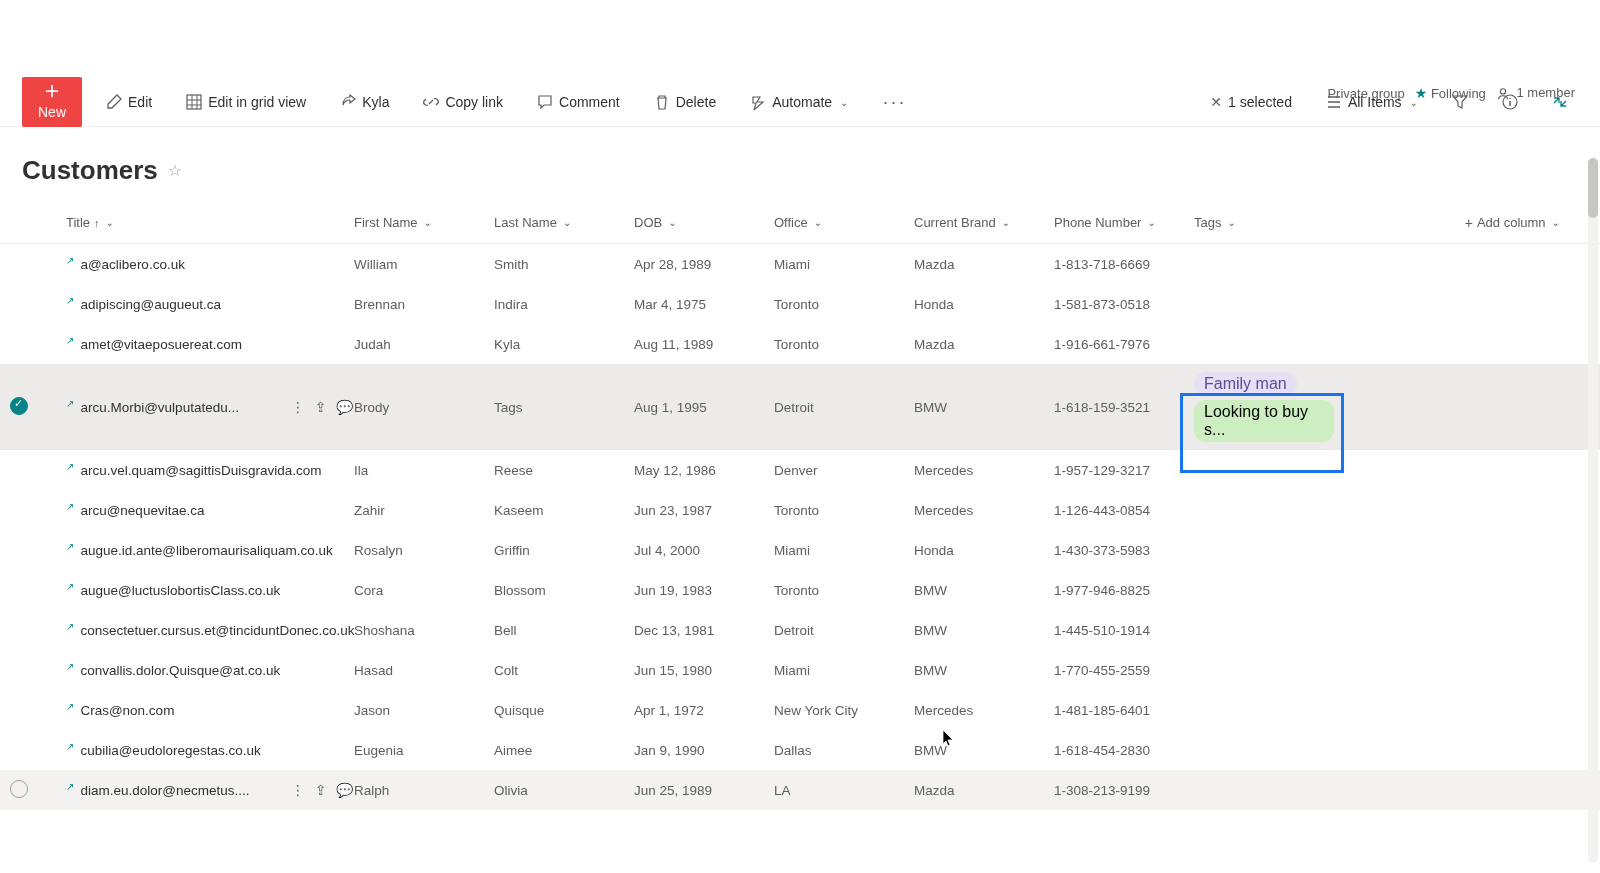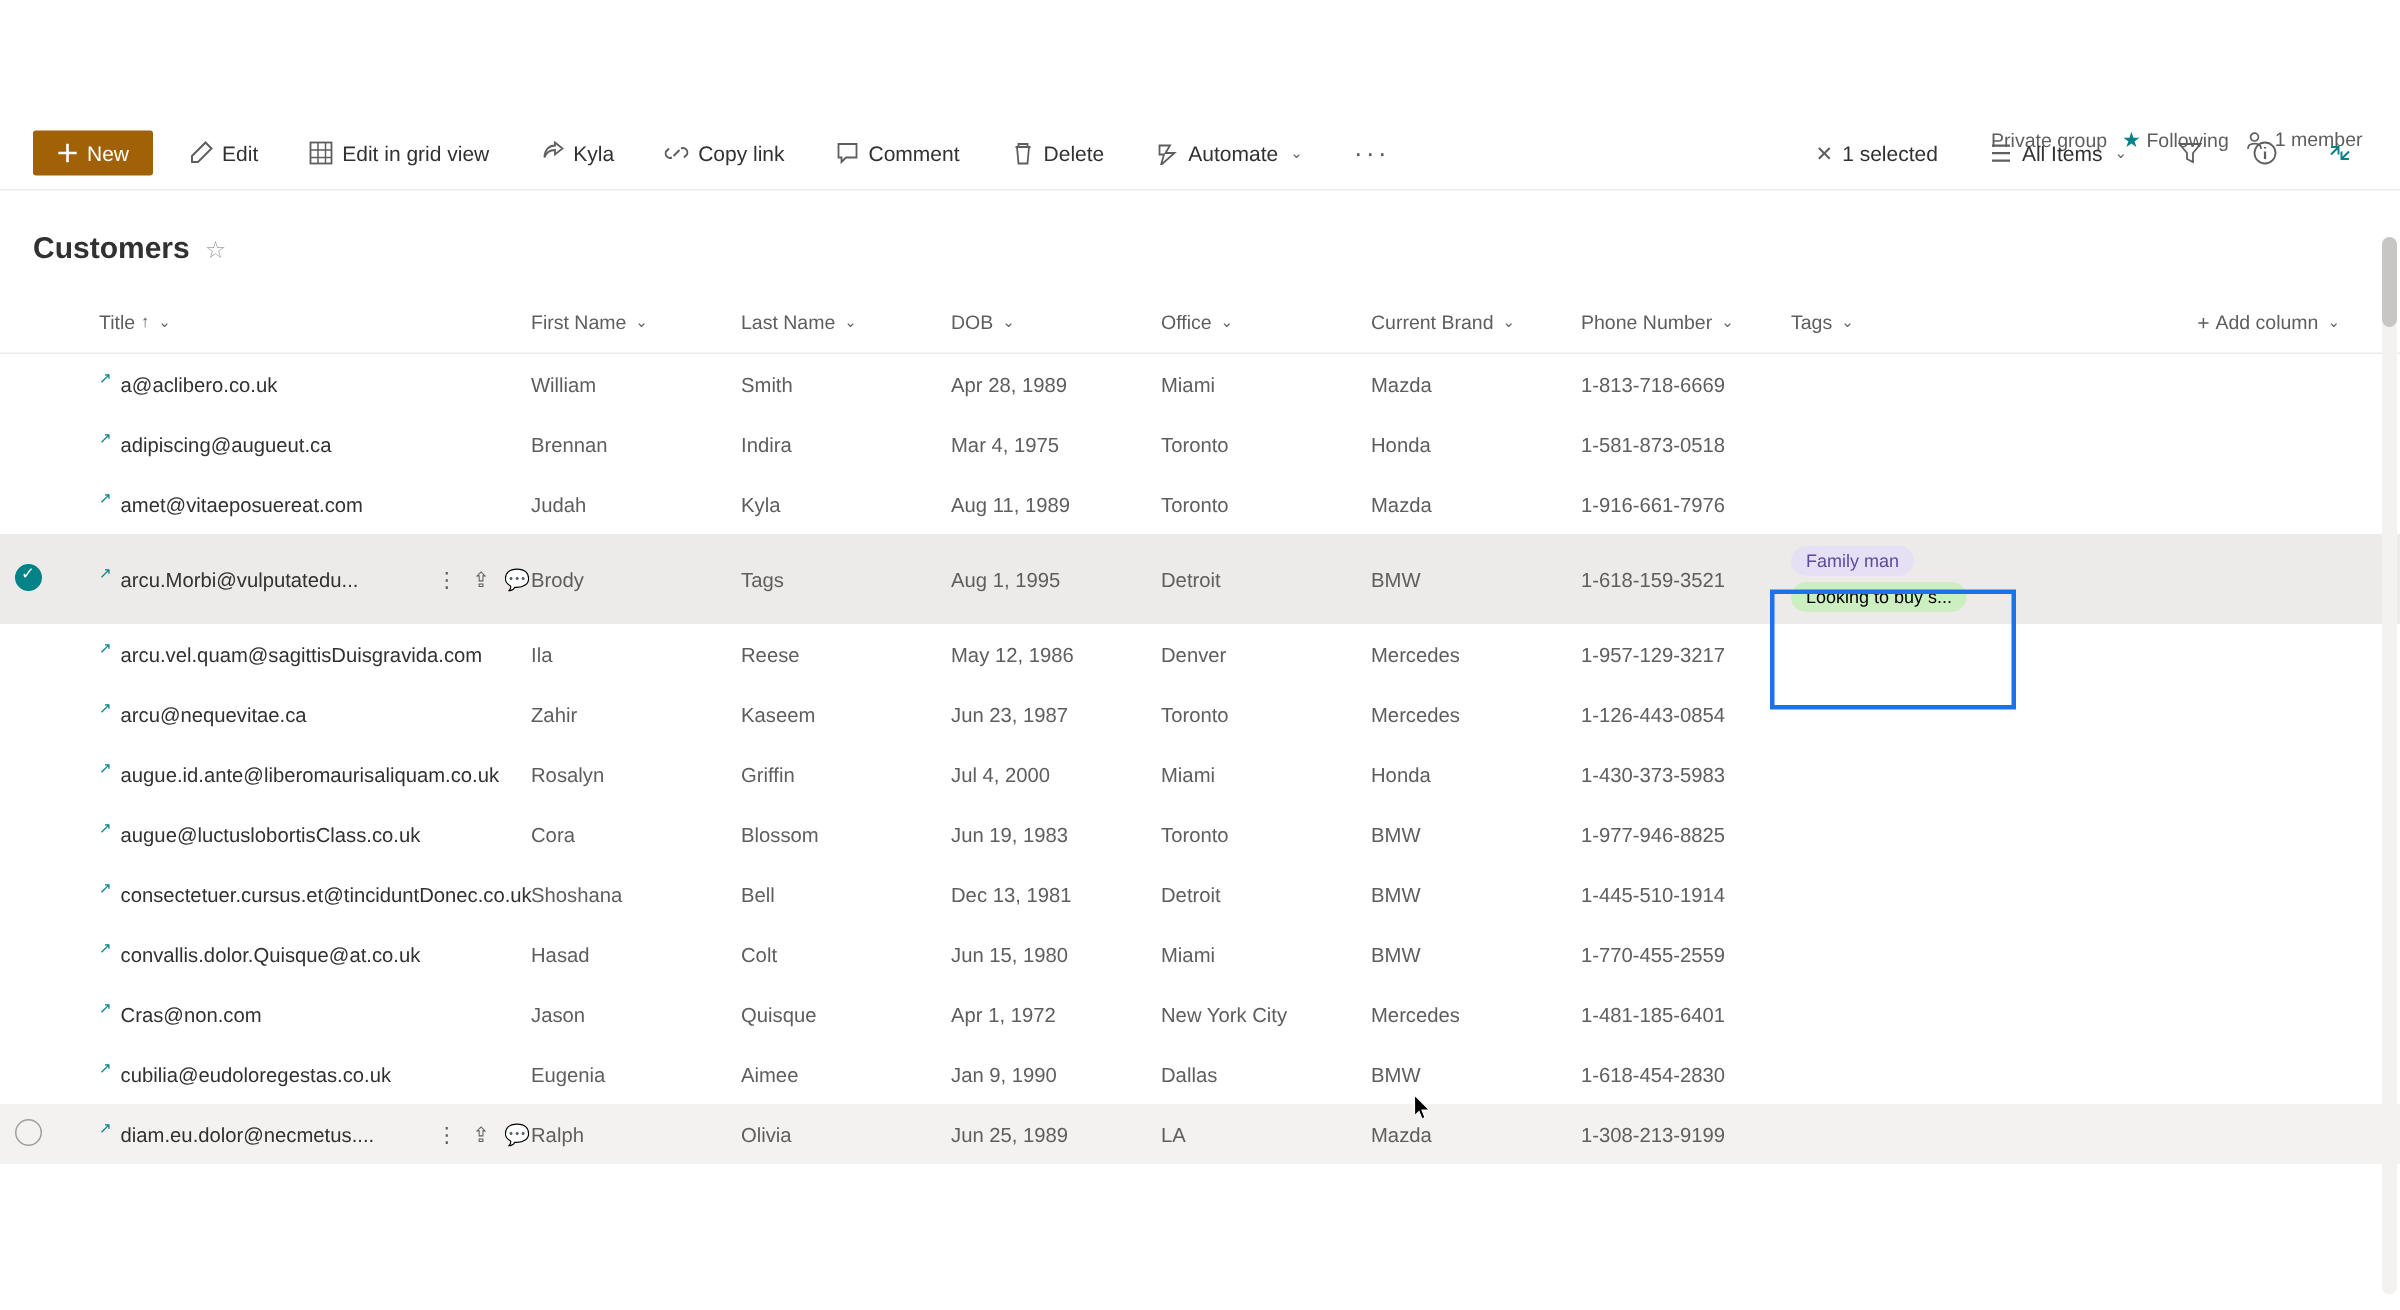--- a/index.html
+++ b/index.html
@@ -2,45 +2,45 @@
 <html><head>
 <meta charset="utf-8">
 <style>
   * { box-sizing: border-box; margin: 0; padding: 0; }
   body { font-family: "Segoe UI", Arial, sans-serif; font-size: 14px; color: #323130; background: #fff; width: 1600px; height: 873px; overflow: hidden; position: relative; }
   .top-spacer { height: 80px; }
   .header-right { position: absolute; top: 85px; right: 25px; display: flex; align-items: center; gap: 10px; color: #605e5c; font-size: 13px; }
   .star-icon { color: #038387; font-size: 14px; }
   .toolbar { display: flex; align-items: center; padding: 0 22px; height: 44px; gap: 14px; position: relative; }
   .btn { display: inline-flex; align-items: center; gap: 6px; padding: 6px 10px; cursor: pointer; color: #323130; font-size: 14px; border: none; background: none; }
-  .btn-new { background: #a16207; color: #fff; padding: 7px 16px; border-radius: 2px; font-weight: 400; }
+  .btn-new { background: #ef4444; color: #fff; padding: 7px 16px; border-radius: 2px; font-weight: 400; flex-direction: column; }
   .btn-new svg { fill: #fff; }
   .tb-icon { width:16px; height:16px; fill:#605e5c; }
   .toolbar-divider { flex: 1; }
   .toolbar-right { display: flex; align-items: center; gap: 14px; }
   .chev { font-size: 10px; color: #605e5c; margin-left: 2px; }
   .list-title-row { display:flex; align-items:center; gap:10px; padding: 28px 22px 16px; }
-  .list-title { font-size: 20px; font-weight: 600; }
+  .list-title { font-size: 26px; font-weight: 600; }
   .fav-star { color:#a19f9d; font-size:16px; }
   .grid { width:100%; }
   .ghead, .grow { display:grid; grid-template-columns: 44px 300px 140px 140px 140px 140px 140px 140px 140px auto; align-items:center; padding: 0 10px; }
   .ghead { height: 42px; color:#605e5c; font-size:13px; border-bottom:1px solid #edebe9; }
   .ghead .hcell { display:flex; align-items:center; gap:4px; cursor:pointer; }
   .grow { min-height: 40px; font-size:13.5px; color:#605e5c; border-bottom: 0; padding-top:6px; padding-bottom:6px; }
   .grow .title-cell { color:#323130; display:flex; align-items:center; gap:4px; }
   .linkmark { color:#038387; font-size:10px; position:relative; top:-4px; margin-right:2px;}
   .grow.selected { background:#edebe9; }
   .grow.hovered { background:#f3f2f1; }
   .selcircle { width:18px; height:18px; border-radius:50%; border:1px solid #a19f9d; display:inline-block; }
   .selcircle.checked { background:#038387; border-color:#038387; position:relative; }
   .selcircle.checked::after { content:"✓"; color:#fff; font-size:11px; position:absolute; left:3px; top:-1px; }
   .row-actions { display:inline-flex; gap:10px; margin-left:auto; color:#605e5c; }
   .row-actions span { cursor:pointer; font-size:14px; }
   .add-col { color:#605e5c; display:flex; align-items:center; gap:6px; }
-  .tag { display:inline-block; padding:3px 10px; border-radius:12px; font-size:12px; margin:2px 0; }
+  .tag { display:inline-block; padding:3px 10px; border-radius:12px; font-size:16px; margin:2px 0; }
   .tag.purple { background:#e6e0f5; color:#5b4b9e; }
   .tag.green { background:#cdeec0; color:#000000; }
   .tag-highlight-box { border:3px solid #1a73e8; padding:6px 12px; position:absolute; }
   .cursor-ptr { position:absolute; width:14px; height:18px; }
   .divider-line { height:1px; background:#edebe9; margin-top:2px;}
   .scrollbar { position:absolute; right:2px; top:158px; bottom:10px; width:10px; background:#f3f2f1; border-radius:5px;}
   .scrollbar-thumb { position:absolute; top:0; width:10px; height:60px; background:#c8c6c4; border-radius:5px;}
 </style>
 </head>
 <body>

